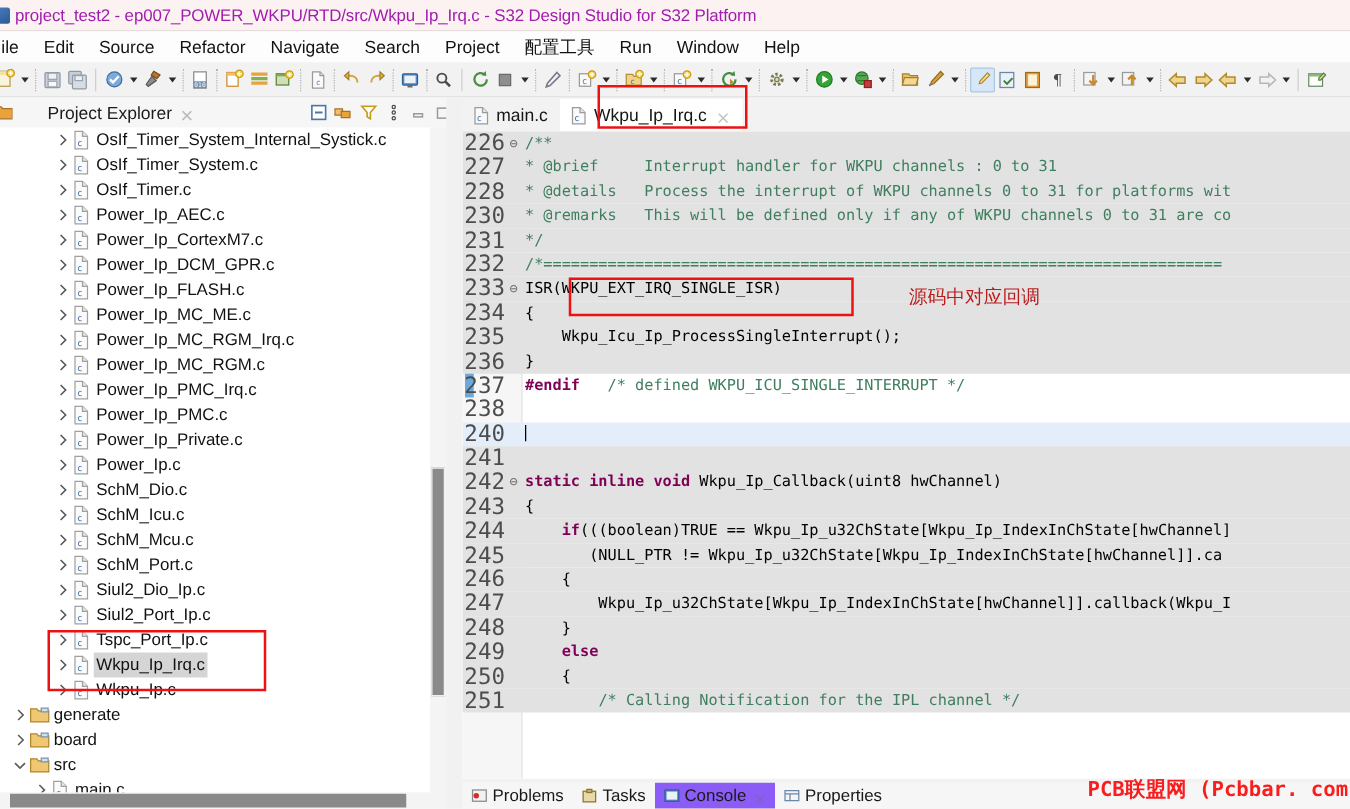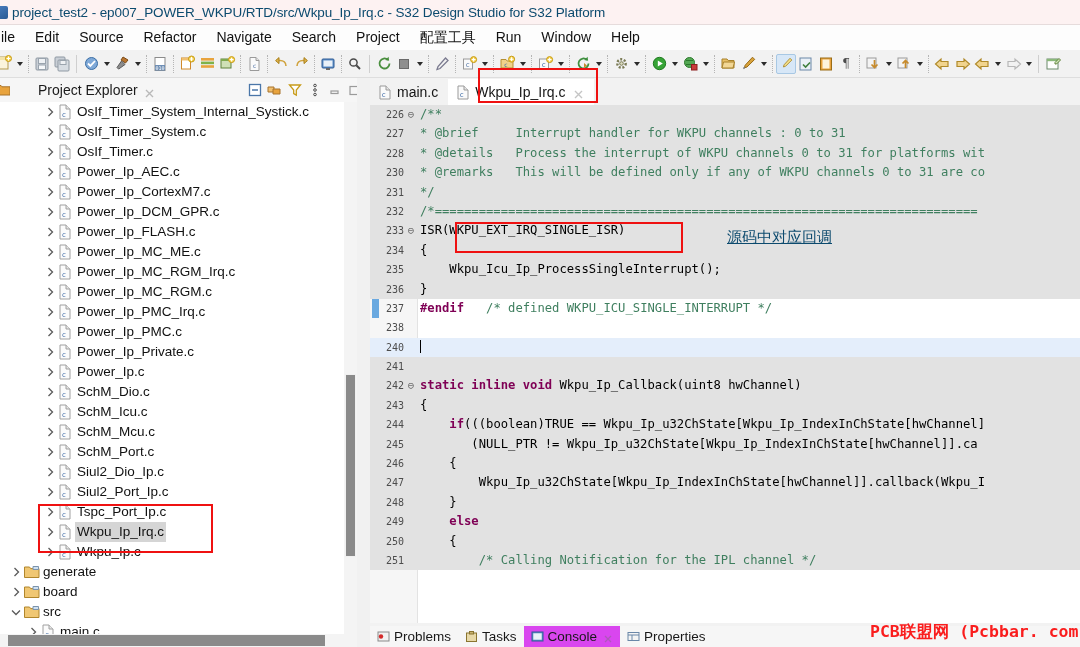--- a/index.html
+++ b/index.html
@@ -18,21 +18,21 @@
     background: #fdf2f2;
     display: flex; align-items: center;
     border-bottom: 1px solid #e6dcdc;
   }
   .titlebar .app-icon {
     width: 13px; height: 13px; margin-left: -5px; margin-right: 4px;
     background: linear-gradient(145deg,#4a7fc1,#2b5a94);
     border-radius: 2px; flex: 0 0 auto;
   }
   .titlebar .title-text {
-    font-size: 13.5px; color: #0c4a6e; white-space: nowrap;
+    font-size: 13.5px; color: #a21caf; white-space: nowrap;
     letter-spacing: -0.1px;
   }
 
   
   .menubar {
     position: absolute; left: 0; top: 25px; width: 1080px; height: 25px;
     background: #fdfdfd;
     display: flex; align-items: center;
     overflow: hidden;
   }
@@ -142,21 +142,21 @@
   }
   .code {
     position: absolute; left: 0; top: 0; width: 710px; height: 518px;
     font-family: "DejaVu Sans Mono", monospace; font-size: 12.2px;
   }
   .cl {
     position: relative; height: 19.4px; line-height: 19.4px; white-space: pre;
   }
   .cl .ln {
     position: absolute; left: 0; width: 34px; text-align: right;
-    color: #4d4d4d; font-size: 10px;
+    color: #4d4d4d; font-size: 18px;
   }
   .cl .fold {
     position: absolute; left: 36px; width: 10px; text-align: center;
     color: #707070; font-size: 11px;
   }
   .cl .src { position: absolute; left: 50px; }
   .cl.shaded { background: #e2e2e2; }
   .cl.caretline { background: #e4eefb; }
   .cl.shaded .ln, .cl.caretline .ln { }
   .cmt { color: #3f7f5f; }
@@ -177,30 +177,29 @@
 
   
   .bottom-tabs {
     position: absolute; left: 370px; bottom: 0; width: 710px; height: 21px;
     background: #f6f6f6; display: flex; align-items: center; overflow: hidden;
   }
   .bt {
     display: flex; align-items: center; padding: 0 7px; height: 21px;
     font-size: 13.5px; color: #181818; white-space: nowrap;
   }
-  .bt.active { background: #d946ef; justify-content: flex-end; }
+  .bt.active { background: #8b5cf6; justify-content: flex-end; }
   .bt .bticon { width: 13px; height: 13px; margin-right: 4px; flex: 0 0 auto; }
   .bt .btclose { margin-left: 6px; width: 10px; height: 10px; opacity: .4; }
 
   
   .redbox { position: absolute; border: 2px solid #ef1111; pointer-events: none; }
   .ann-text {
-    position: absolute; color: #0c4a6e; font-family: "DejaVu Sans", sans-serif;
+    position: absolute; color: #b91c1c; font-family: "DejaVu Sans", sans-serif;
     white-space: nowrap;
-    text-decoration: underline;
   }
   .watermark {
     position: absolute; color: #fa1d1d; font-family: "DejaVu Sans Mono", monospace;
     font-weight: bold; white-space: nowrap; letter-spacing: 0px;
   }
 </style>
 </head>
 <body>
 
 <div id="app">

